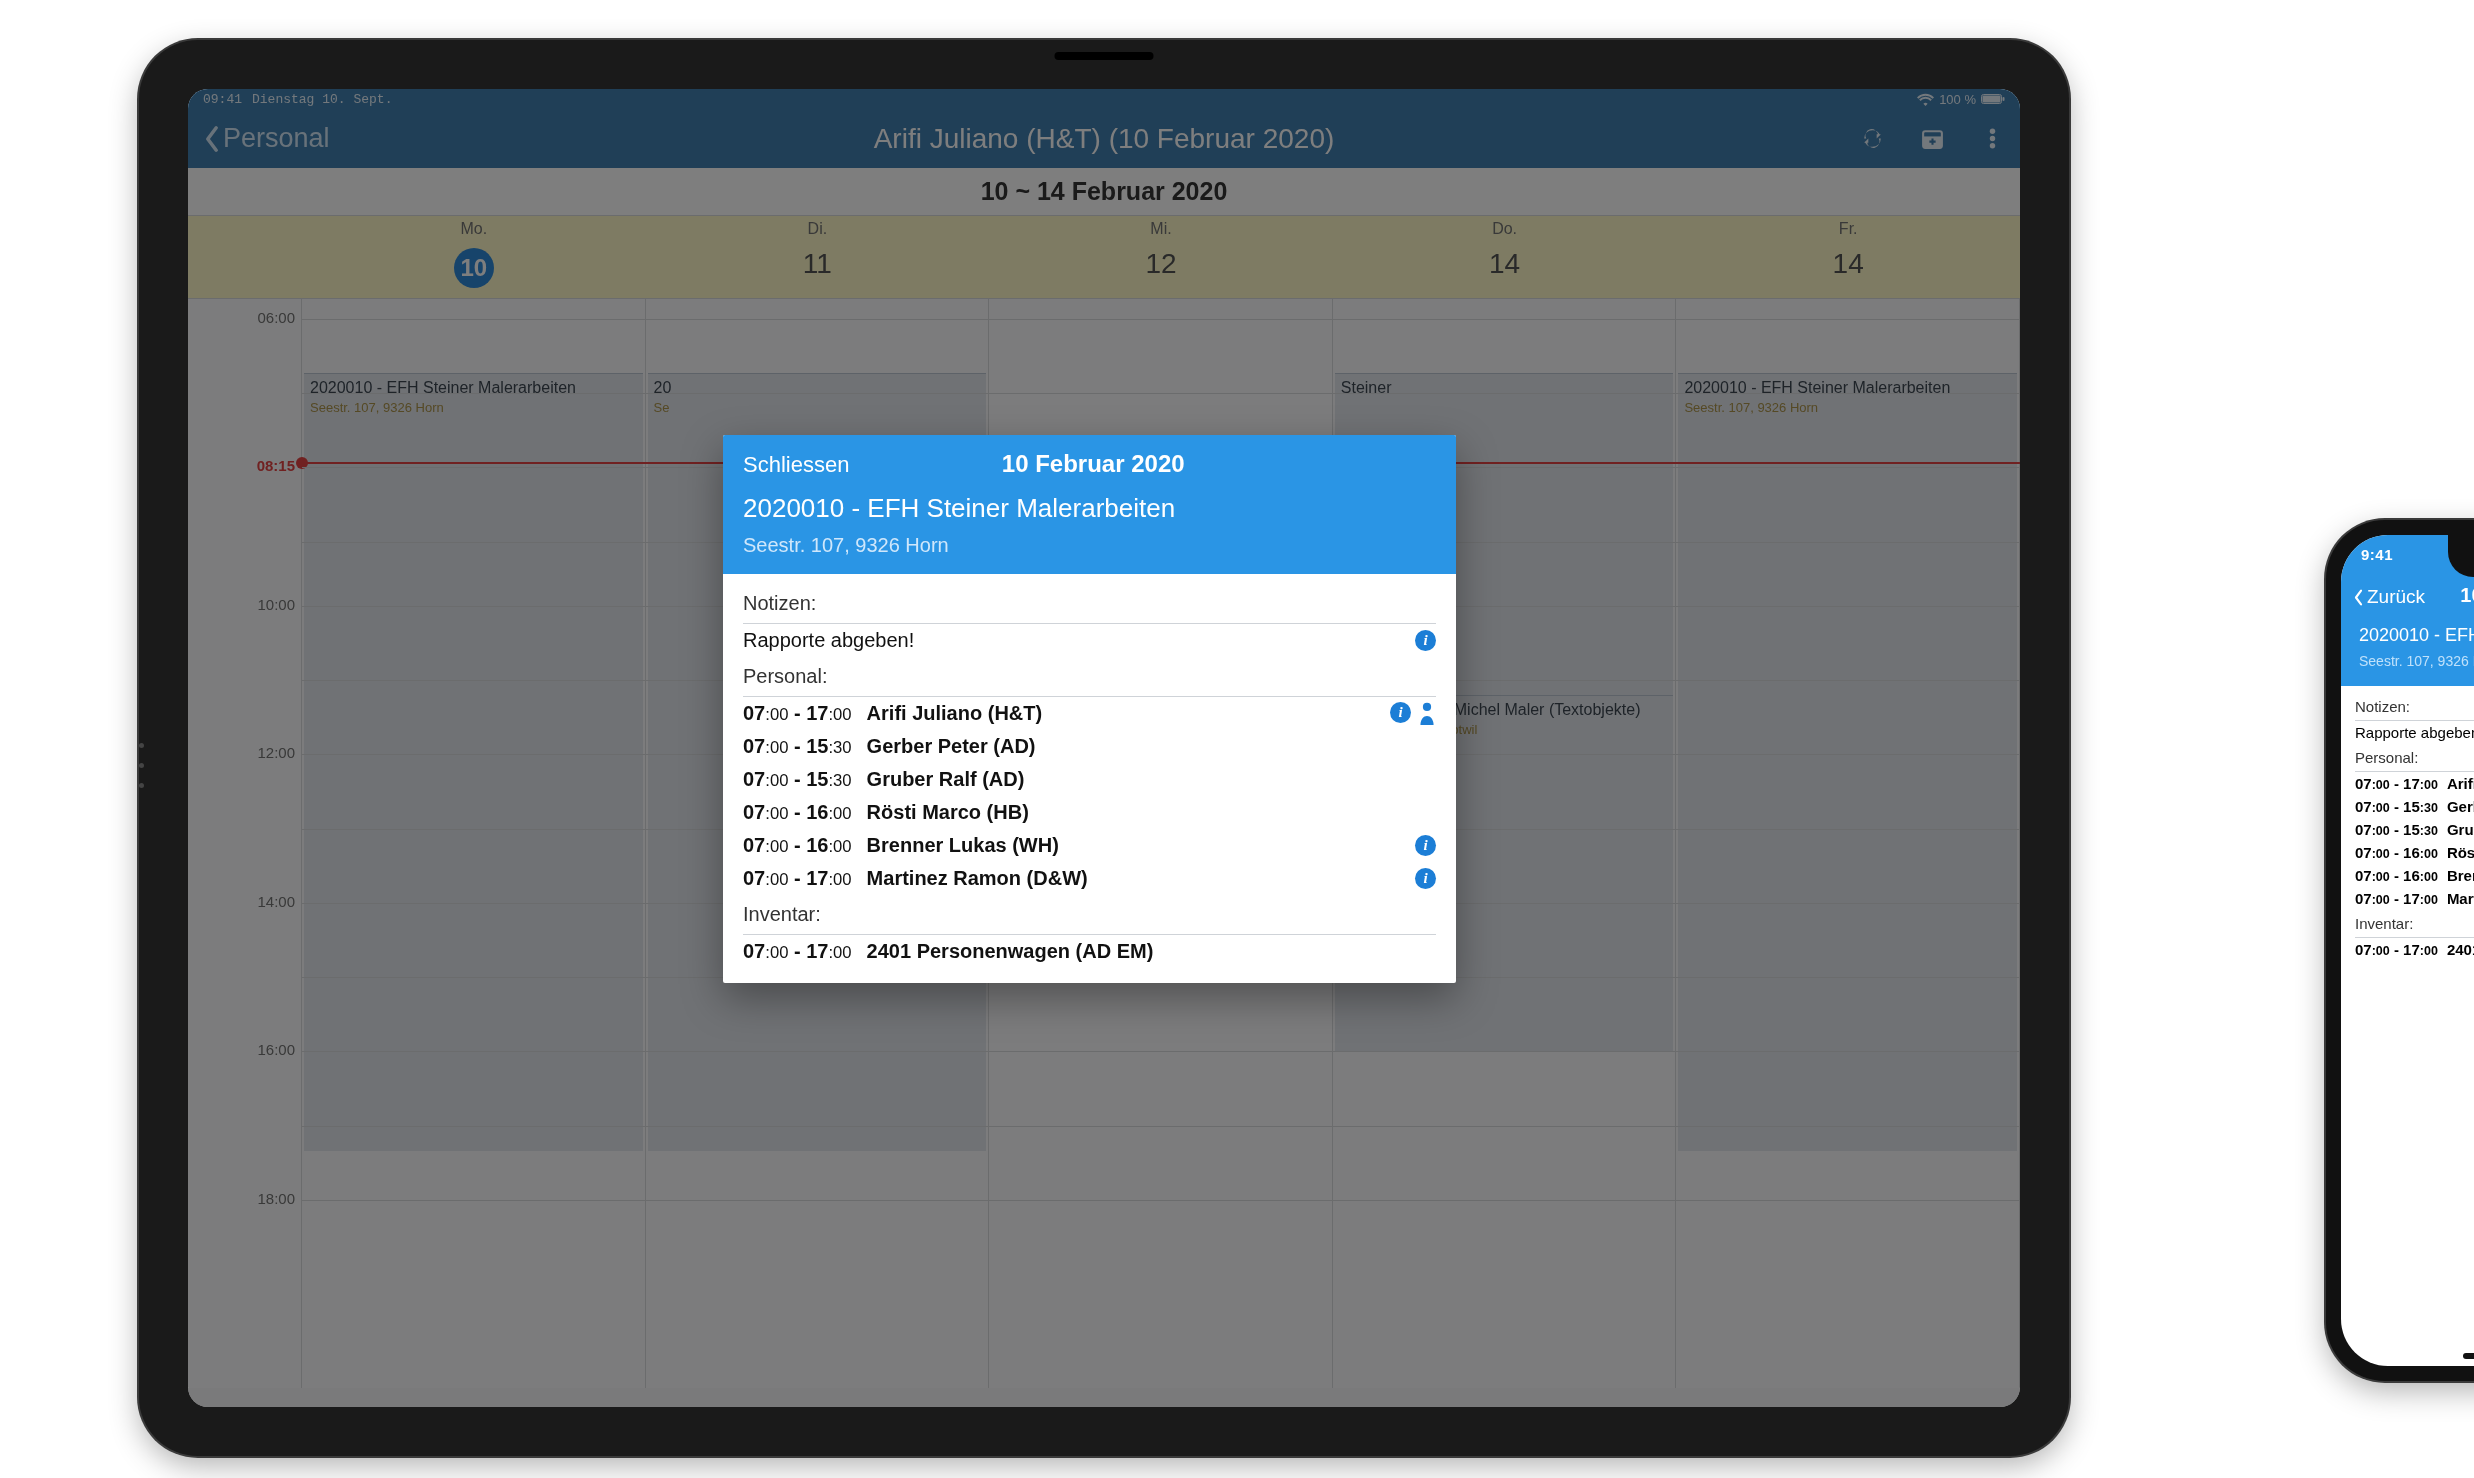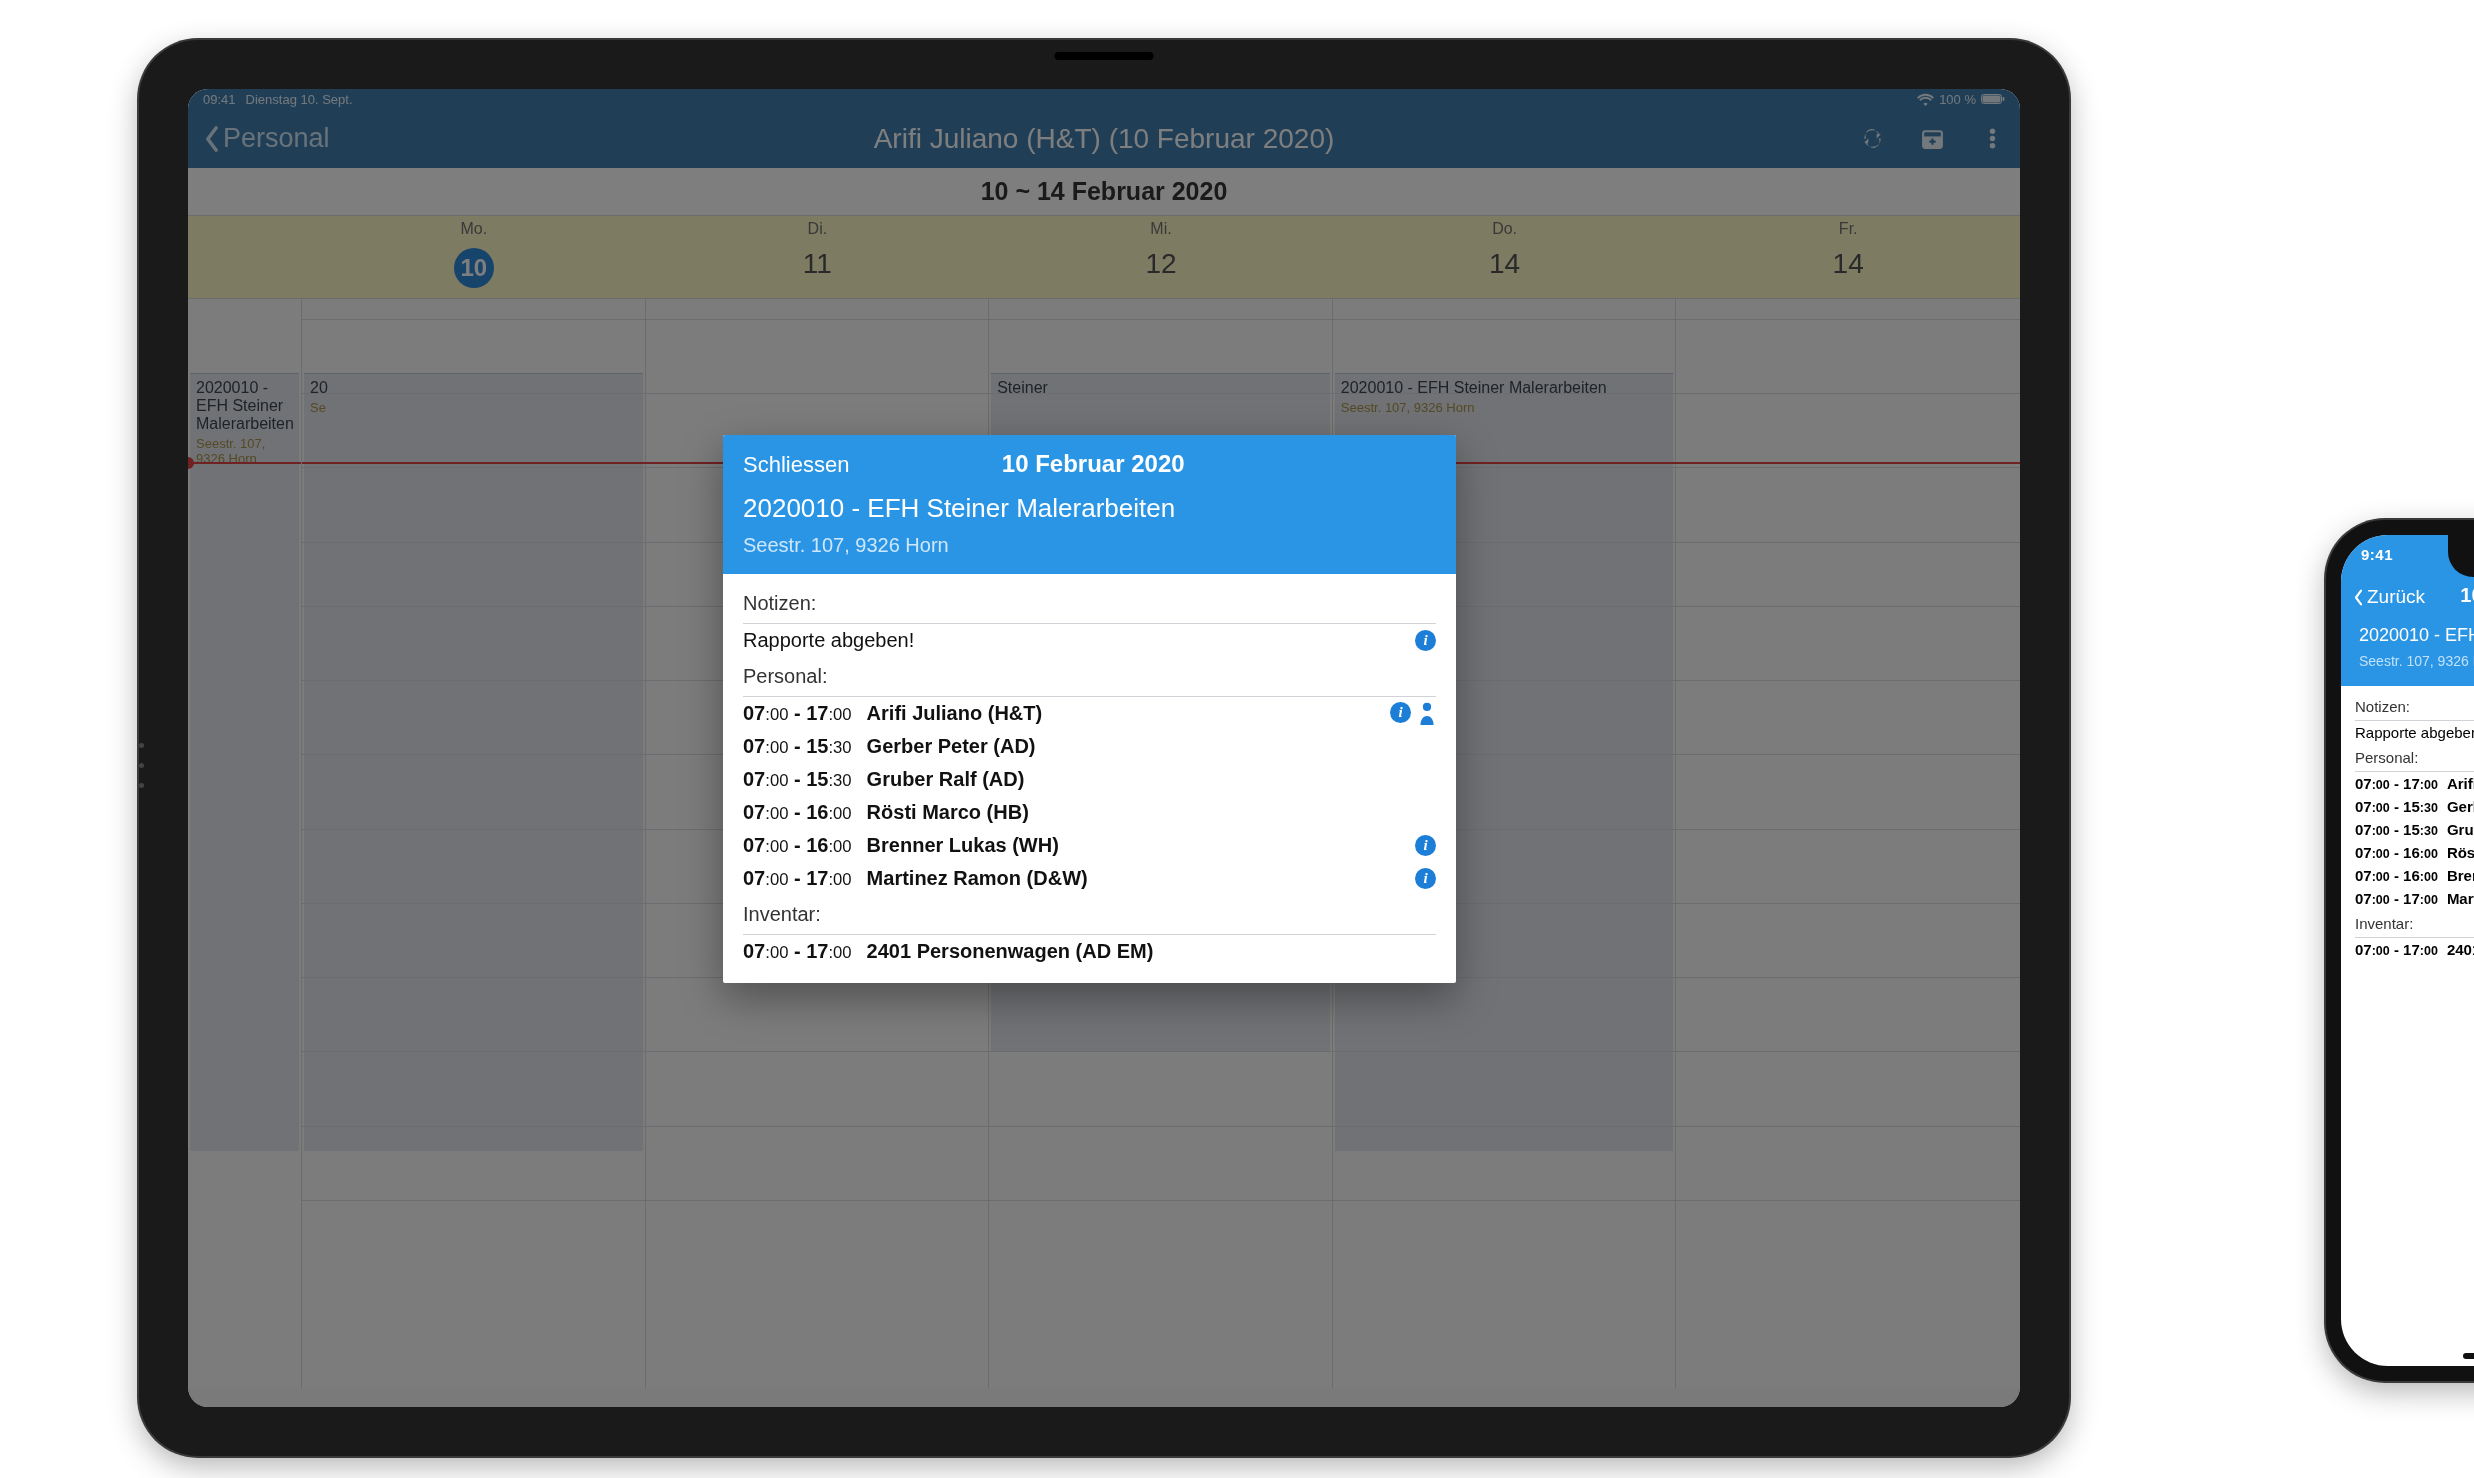--- a/index.html
+++ b/index.html
@@ -31,21 +31,21 @@
   .ipad-left-dots { position:absolute; left:0; top:703px; display:flex; flex-direction:column; gap:15px;}
   .ipad-left-dots span{ width:5px; height:5px; background:#444; border-radius:50%;}
   
   .ipad-inner { position:relative; width:100%; height:100%; }
 
   .status-bar {
     height: 20px; background:#2f73a8; color:#e6f1fa;
     display:flex; align-items:center; justify-content:space-between;
     font-size:13px; padding:0 15px; font-weight:500;
   }
-  .status-left{display:flex;gap:10px;}
+  .status-left{display:flex;gap:10px;font-family:Liberation Mono, monospace;}
   .status-right{display:flex;gap:5px;align-items:center;text-align:right;}
 
   .nav-bar {
     background:#2f73a8; color:#fff; height:59px;
     display:flex; align-items:center; padding:0 15px;
     font-size:28px; position:relative;
   }
   .nav-back { display:flex; align-items:center; gap:2px; color:#cfe5f6; font-size:27px;}
   .nav-title { position:absolute; left:50%; transform:translateX(-50%); font-size:28px; }
   .nav-icons { position:absolute; right:15px; display:flex; gap:35px; align-items:center;}
@@ -236,20 +236,29 @@
           <div class="dow">Do.</div>
           <div class="dnum">14</div>
         </div>
         <div class="day-head">
           <div class="dow">Fr.</div>
           <div class="dnum">14</div>
         </div>
       </div>
 
       <div class="schedule">
+        <div class="time-col">
+          <span class="time-label" style="top:10px">06:00</span>
+          <span class="now-time" style="top:158px; right:6px;">08:15</span>
+          <span class="time-label" style="top:297px">10:00</span>
+          <span class="time-label" style="top:445px">12:00</span>
+          <span class="time-label" style="top:594px">14:00</span>
+          <span class="time-label" style="top:742px">16:00</span>
+          <span class="time-label" style="top:891px">18:00</span>
+        </div>
 
         <div class="day-col">
           <div class="event" style="top:74px; height:767px;">
             <div class="etitle">2020010 - EFH Steiner Malerarbeiten</div>
             <div class="eaddr">Seestr. 107, 9326 Horn</div>
           </div>
           <div class="now-line" style="top:163px;">
               <div class="now-dot"></div>
             </div>
         </div>

